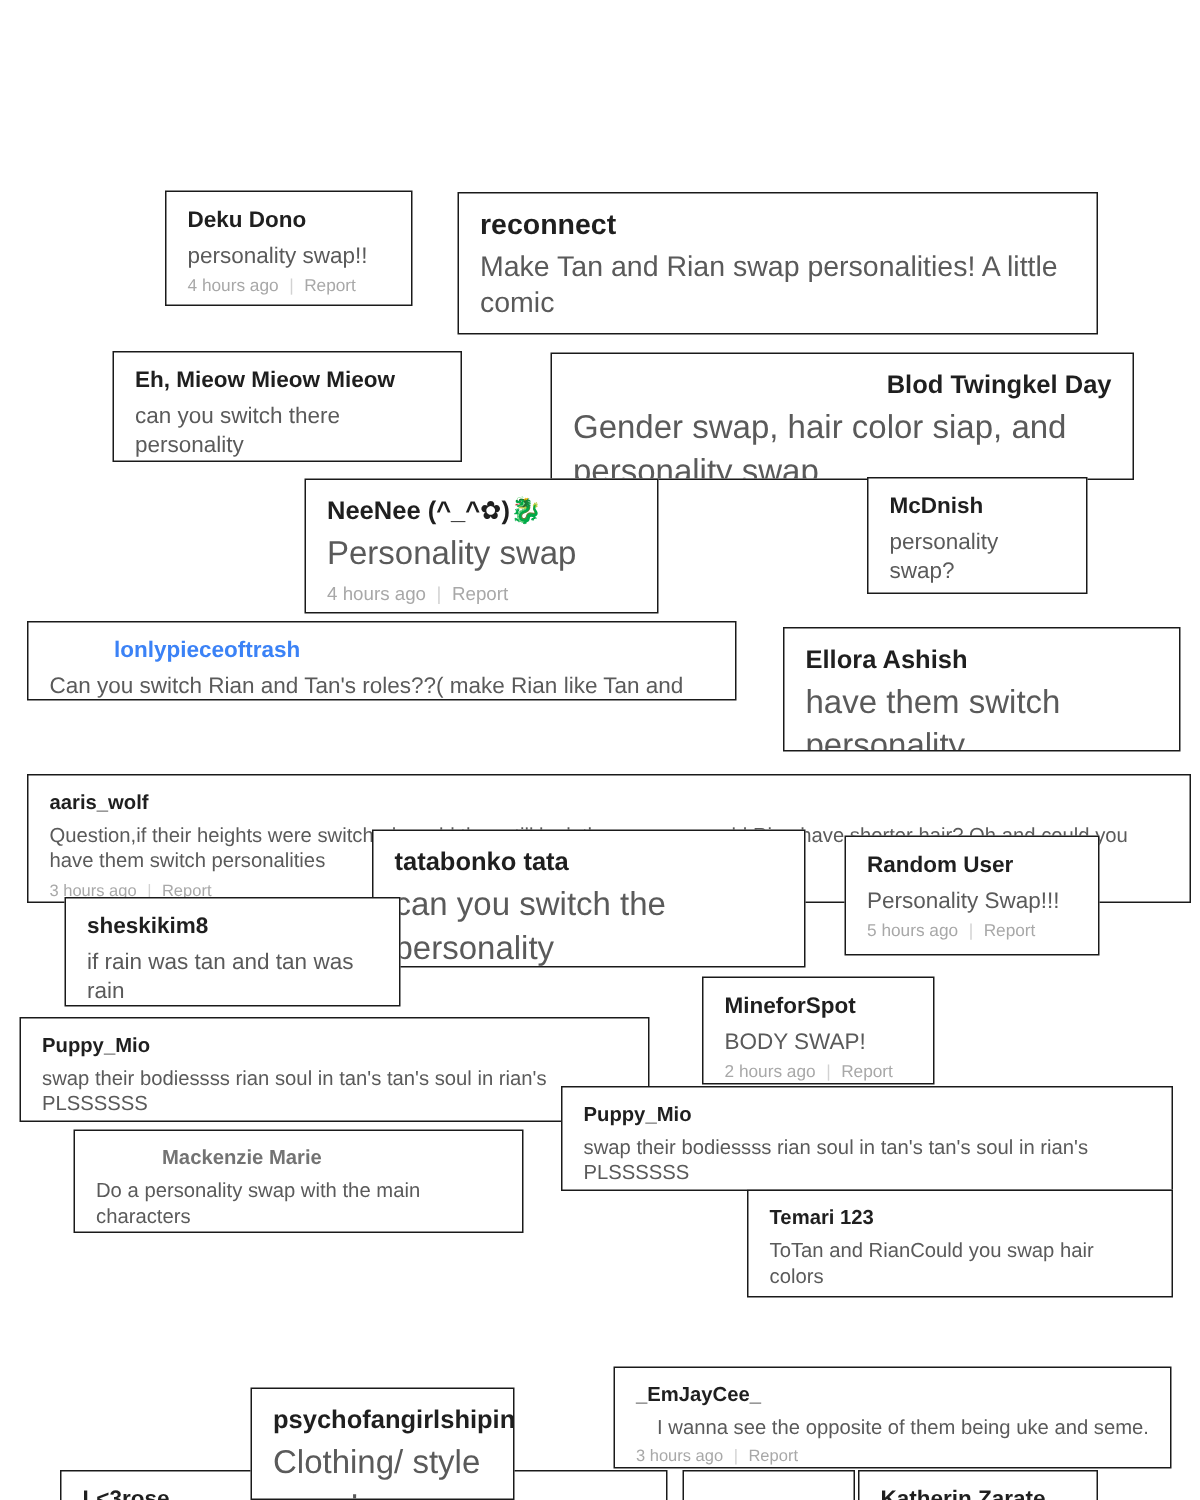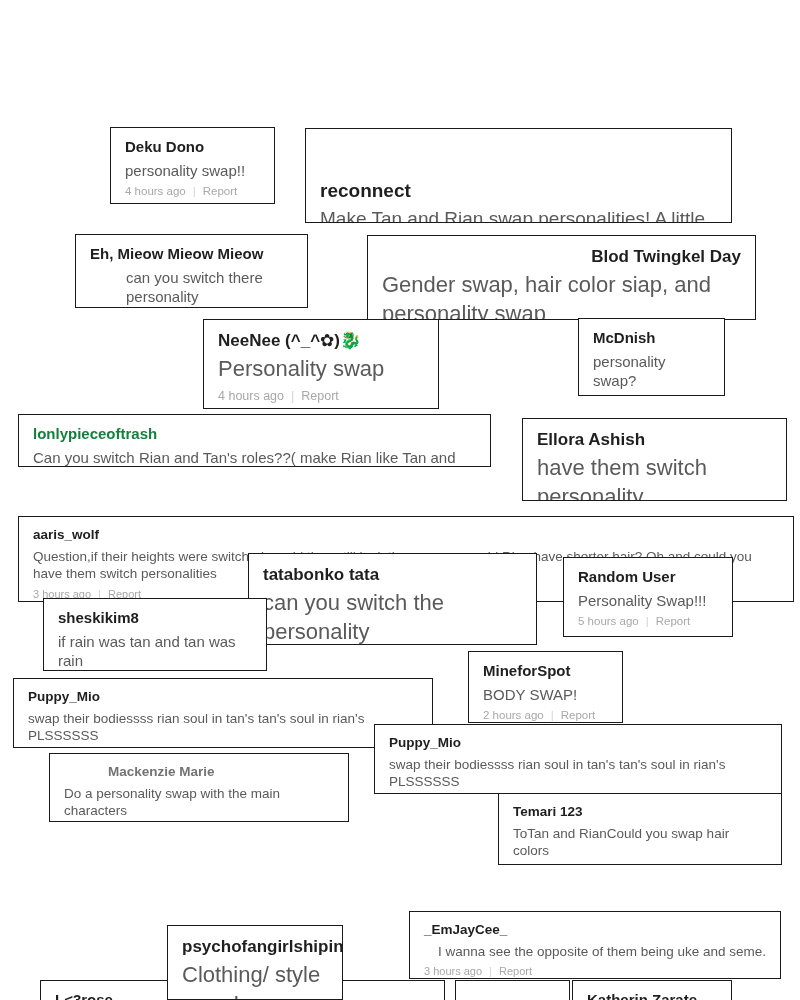--- a/index.html
+++ b/index.html
@@ -60,21 +60,21 @@
   .sz-s  .c-meta   { font-size: 11px; }
 
   .sz-m  .c-author { font-size: 15px; }
   .sz-m  .c-body   { font-size: 15px; }
   .sz-m  .c-meta   { font-size: 11.5px; }
 
   .sz-l  .c-author { font-size: 17px; }
   .sz-l  .c-body   { font-size: 22px; }
   .sz-l  .c-meta   { font-size: 12.5px; }
 
-  .sz-xl .c-author { font-size: 19px; margin-top: 40px; }
+  .sz-xl .c-author { font-size: 19px; }
   .sz-xl .c-body   { font-size: 19px; }
   .sz-xl .c-meta   { font-size: 13.5px; }
 </style>
 </head>
 <body>
 
 <div id="stage">
     <div class="comment-card sz-m" style="left: 110px; top: 127px; width: 165px; height: 77px; z-index: 6; border-color: rgb(26, 26, 26);">
       <div class="c-author" style="color: rgb(31, 31, 31);">Deku Dono</div>
       <div class="c-body" style="color: rgb(90, 90, 90);">personality swap!!</div>
@@ -88,21 +88,21 @@
       <div class="c-author" style="color: rgb(31, 31, 31);">reconnect</div>
       <div class="c-body" style="color: rgb(90, 90, 90);">Make Tan and Rian swap personalities! A little comic</div>
       <div class="c-meta" style="color: rgb(168, 168, 168);">
         <span>5 hours ago</span>
         <span class="c-sep">|</span>
         <span class="c-report">Report</span>
       </div>
     </div>
     <div class="comment-card sz-m" style="left: 75px; top: 234px; width: 233px; height: 74px; z-index: 8; border-color: rgb(26, 26, 26);">
       <div class="c-author" style="color: rgb(31, 31, 31);">Eh, Mieow Mieow Mieow</div>
-      <div class="c-body" style="color: rgb(90, 90, 90); margin-left: 36px;">can you switch there personality</div>
+      <div class="c-body" style="color: rgb(90, 90, 90);">can you switch there personality</div>
     </div>
     <div class="comment-card sz-l" style="left: 367px; top: 235px; width: 389px; height: 85px; z-index: 9; border-color: rgb(26, 26, 26);">
       <div class="c-author" style="color: rgb(31, 31, 31); text-align: right;">Blod Twingkel Day</div>
       <div class="c-body" style="color: rgb(90, 90, 90);">Gender swap, hair color siap, and personality swap</div>
     </div>
     <div class="comment-card sz-l" style="left: 203px; top: 319px; width: 236px; height: 90px; z-index: 12; border-color: rgb(26, 26, 26);">
       <div class="c-author" style="color: rgb(31, 31, 31);">NeeNee (^_^✿)🐉</div>
       <div class="c-body" style="color: rgb(90, 90, 90);">Personality swap</div>
       <div class="c-meta" style="color: rgb(168, 168, 168);">
         <span>4 hours ago</span>
@@ -113,21 +113,21 @@
     <div class="comment-card sz-m" style="left: 578px; top: 318px; width: 147px; height: 78px; z-index: 10; border-color: rgb(26, 26, 26);">
       <div class="c-author" style="color: rgb(31, 31, 31);">McDnish</div>
       <div class="c-body" style="color: rgb(90, 90, 90);">personality swap?</div>
       <div class="c-meta" style="color: rgb(168, 168, 168);">
         <span>4 hours ago</span>
         <span class="c-sep">|</span>
         <span class="c-report">Report</span>
       </div>
     </div>
     <div class="comment-card sz-m" style="left: 18px; top: 414px; width: 473px; height: 53px; z-index: 11; border-color: rgb(26, 26, 26);">
-      <div class="c-author" style="color: #15803d;">lonlypieceoftrash</div>
+      <div class="c-author" style="color: #3b82f6; margin-left: 43px;">lonlypieceoftrash</div>
       <div class="c-body" style="color: rgb(90, 90, 90);">Can you switch Rian and Tan's roles??( make Rian like Tan and Tan like Rian)</div>
     </div>
     <div class="comment-card sz-l" style="left: 522px; top: 418px; width: 265px; height: 83px; z-index: 10; border-color: rgb(26, 26, 26);">
       <div class="c-author" style="color: rgb(31, 31, 31);">Ellora Ashish</div>
       <div class="c-body" style="color: rgb(90, 90, 90);">have them switch personality</div>
       <div class="c-meta" style="color: rgb(168, 168, 168);">
         <span>3 hours ago</span>
         <span class="c-sep">|</span>
         <span class="c-report">Report</span>
       </div>

